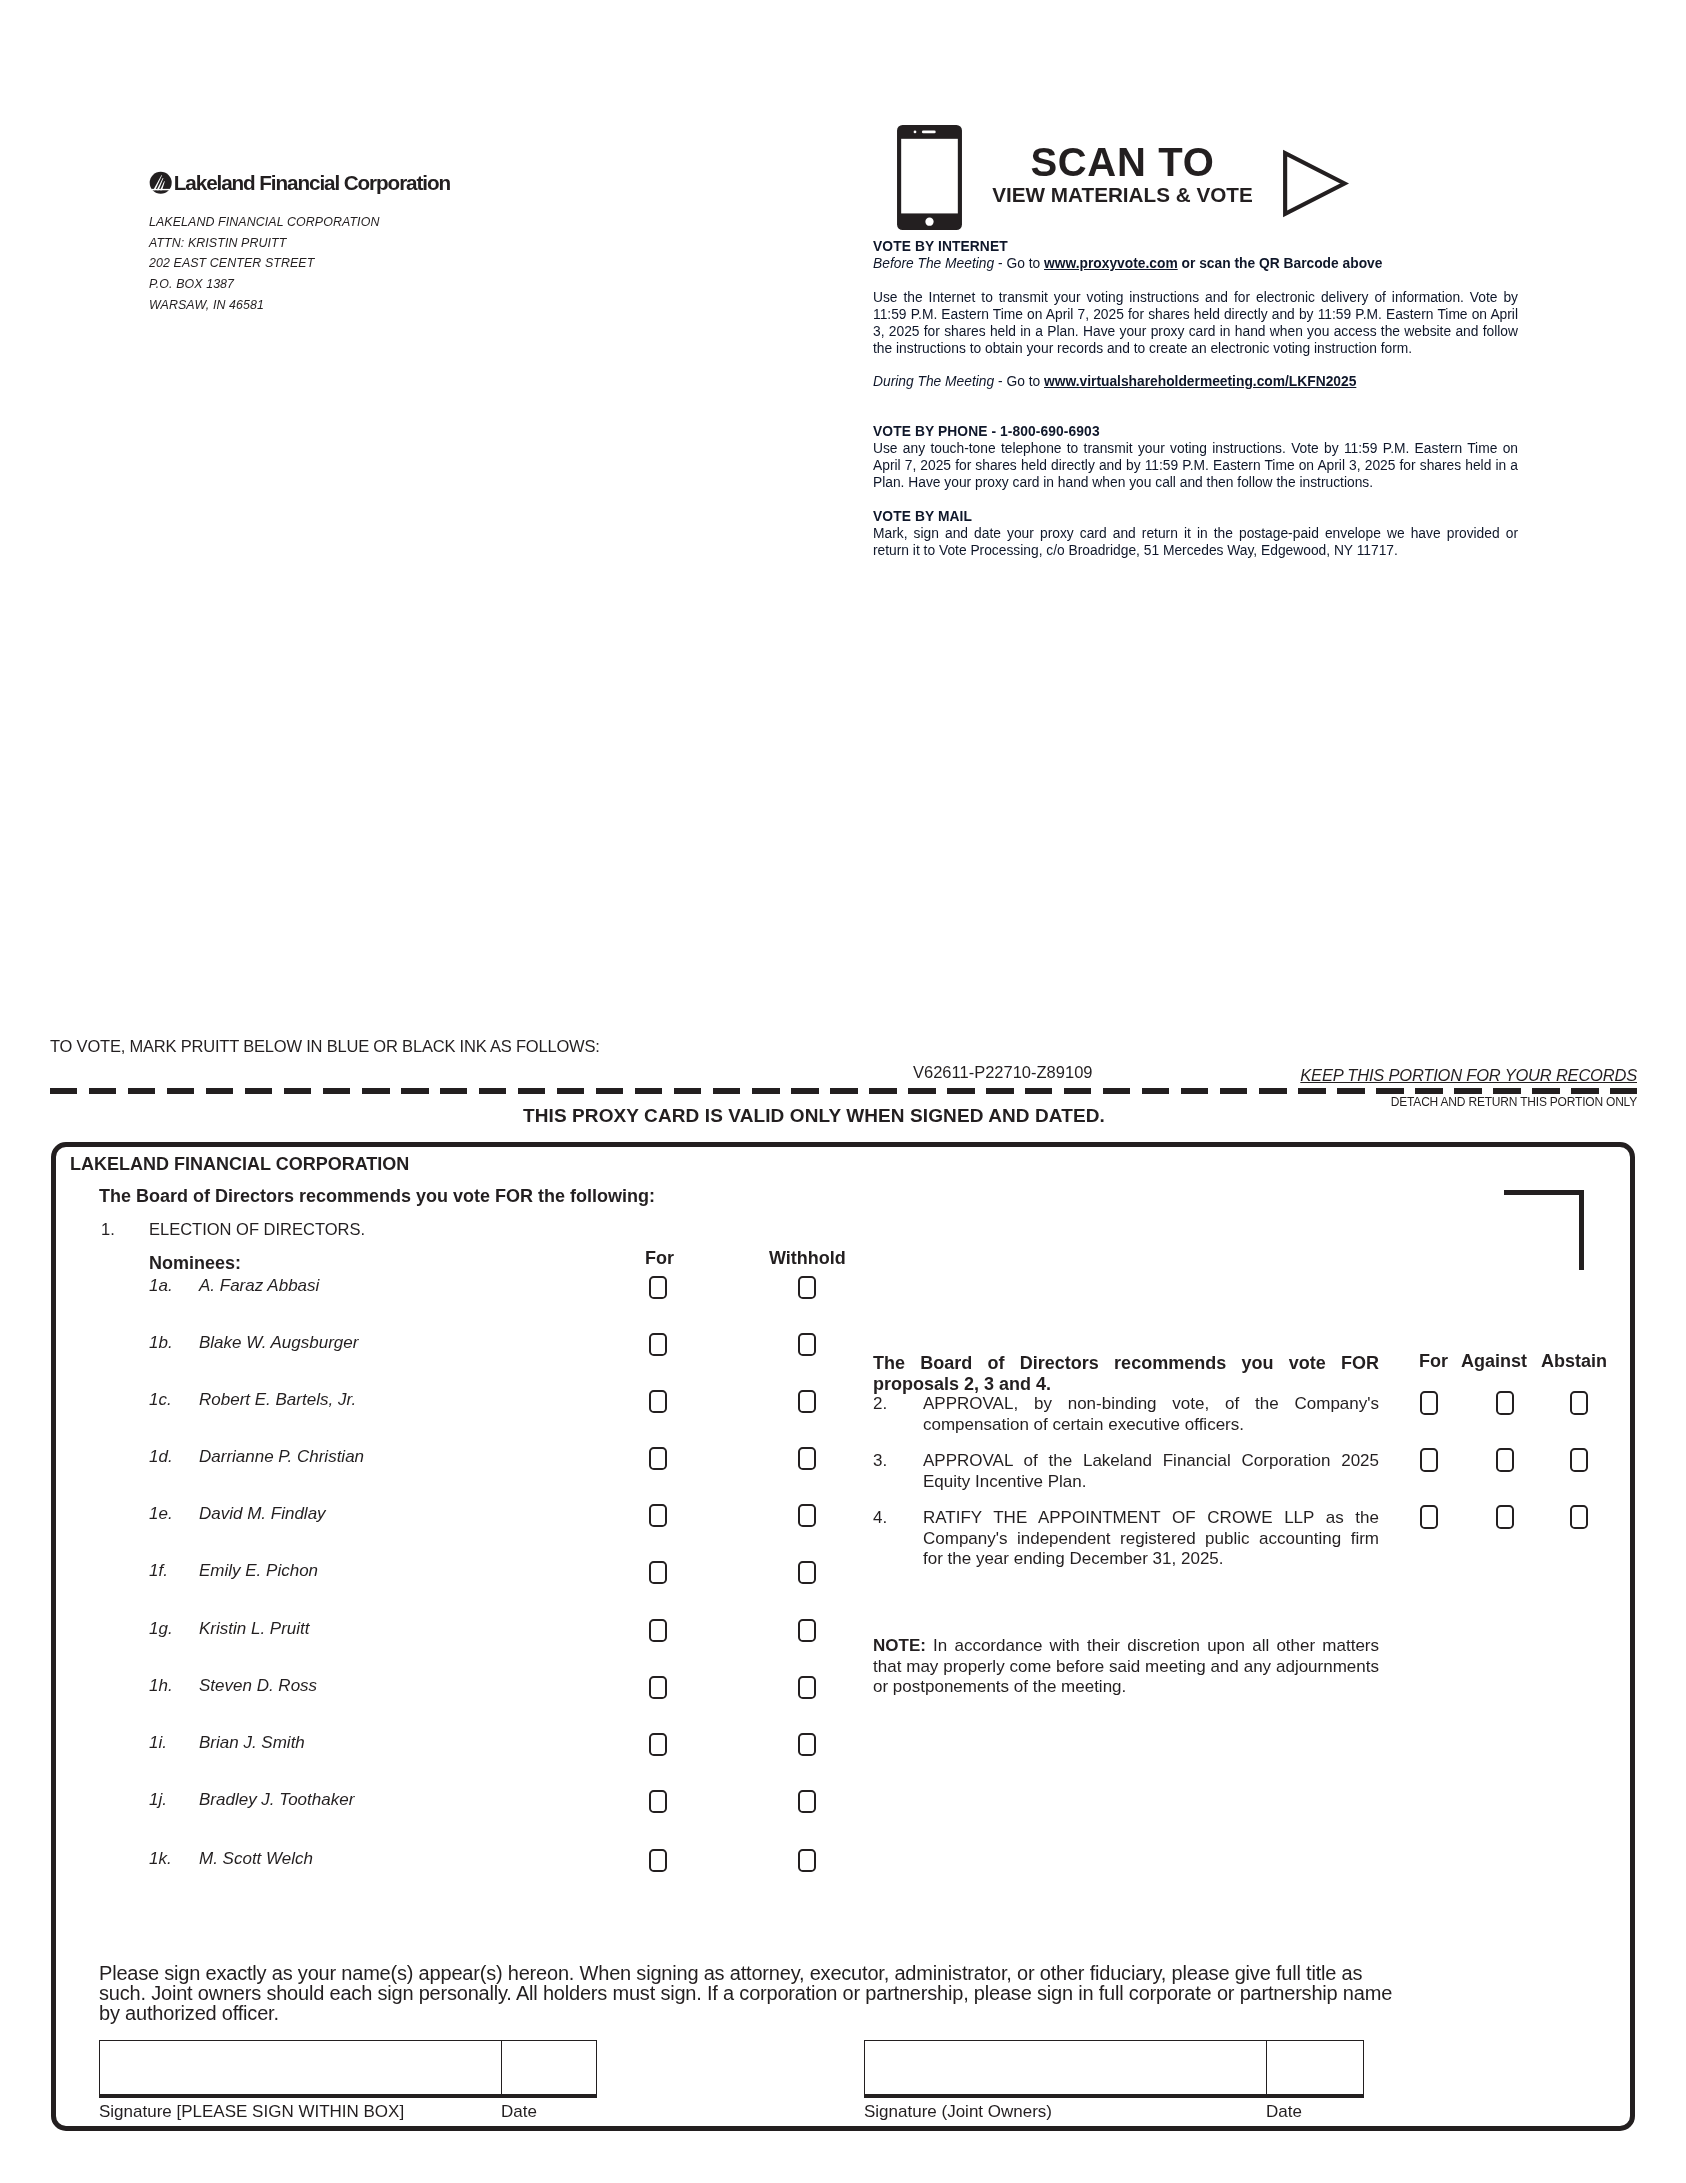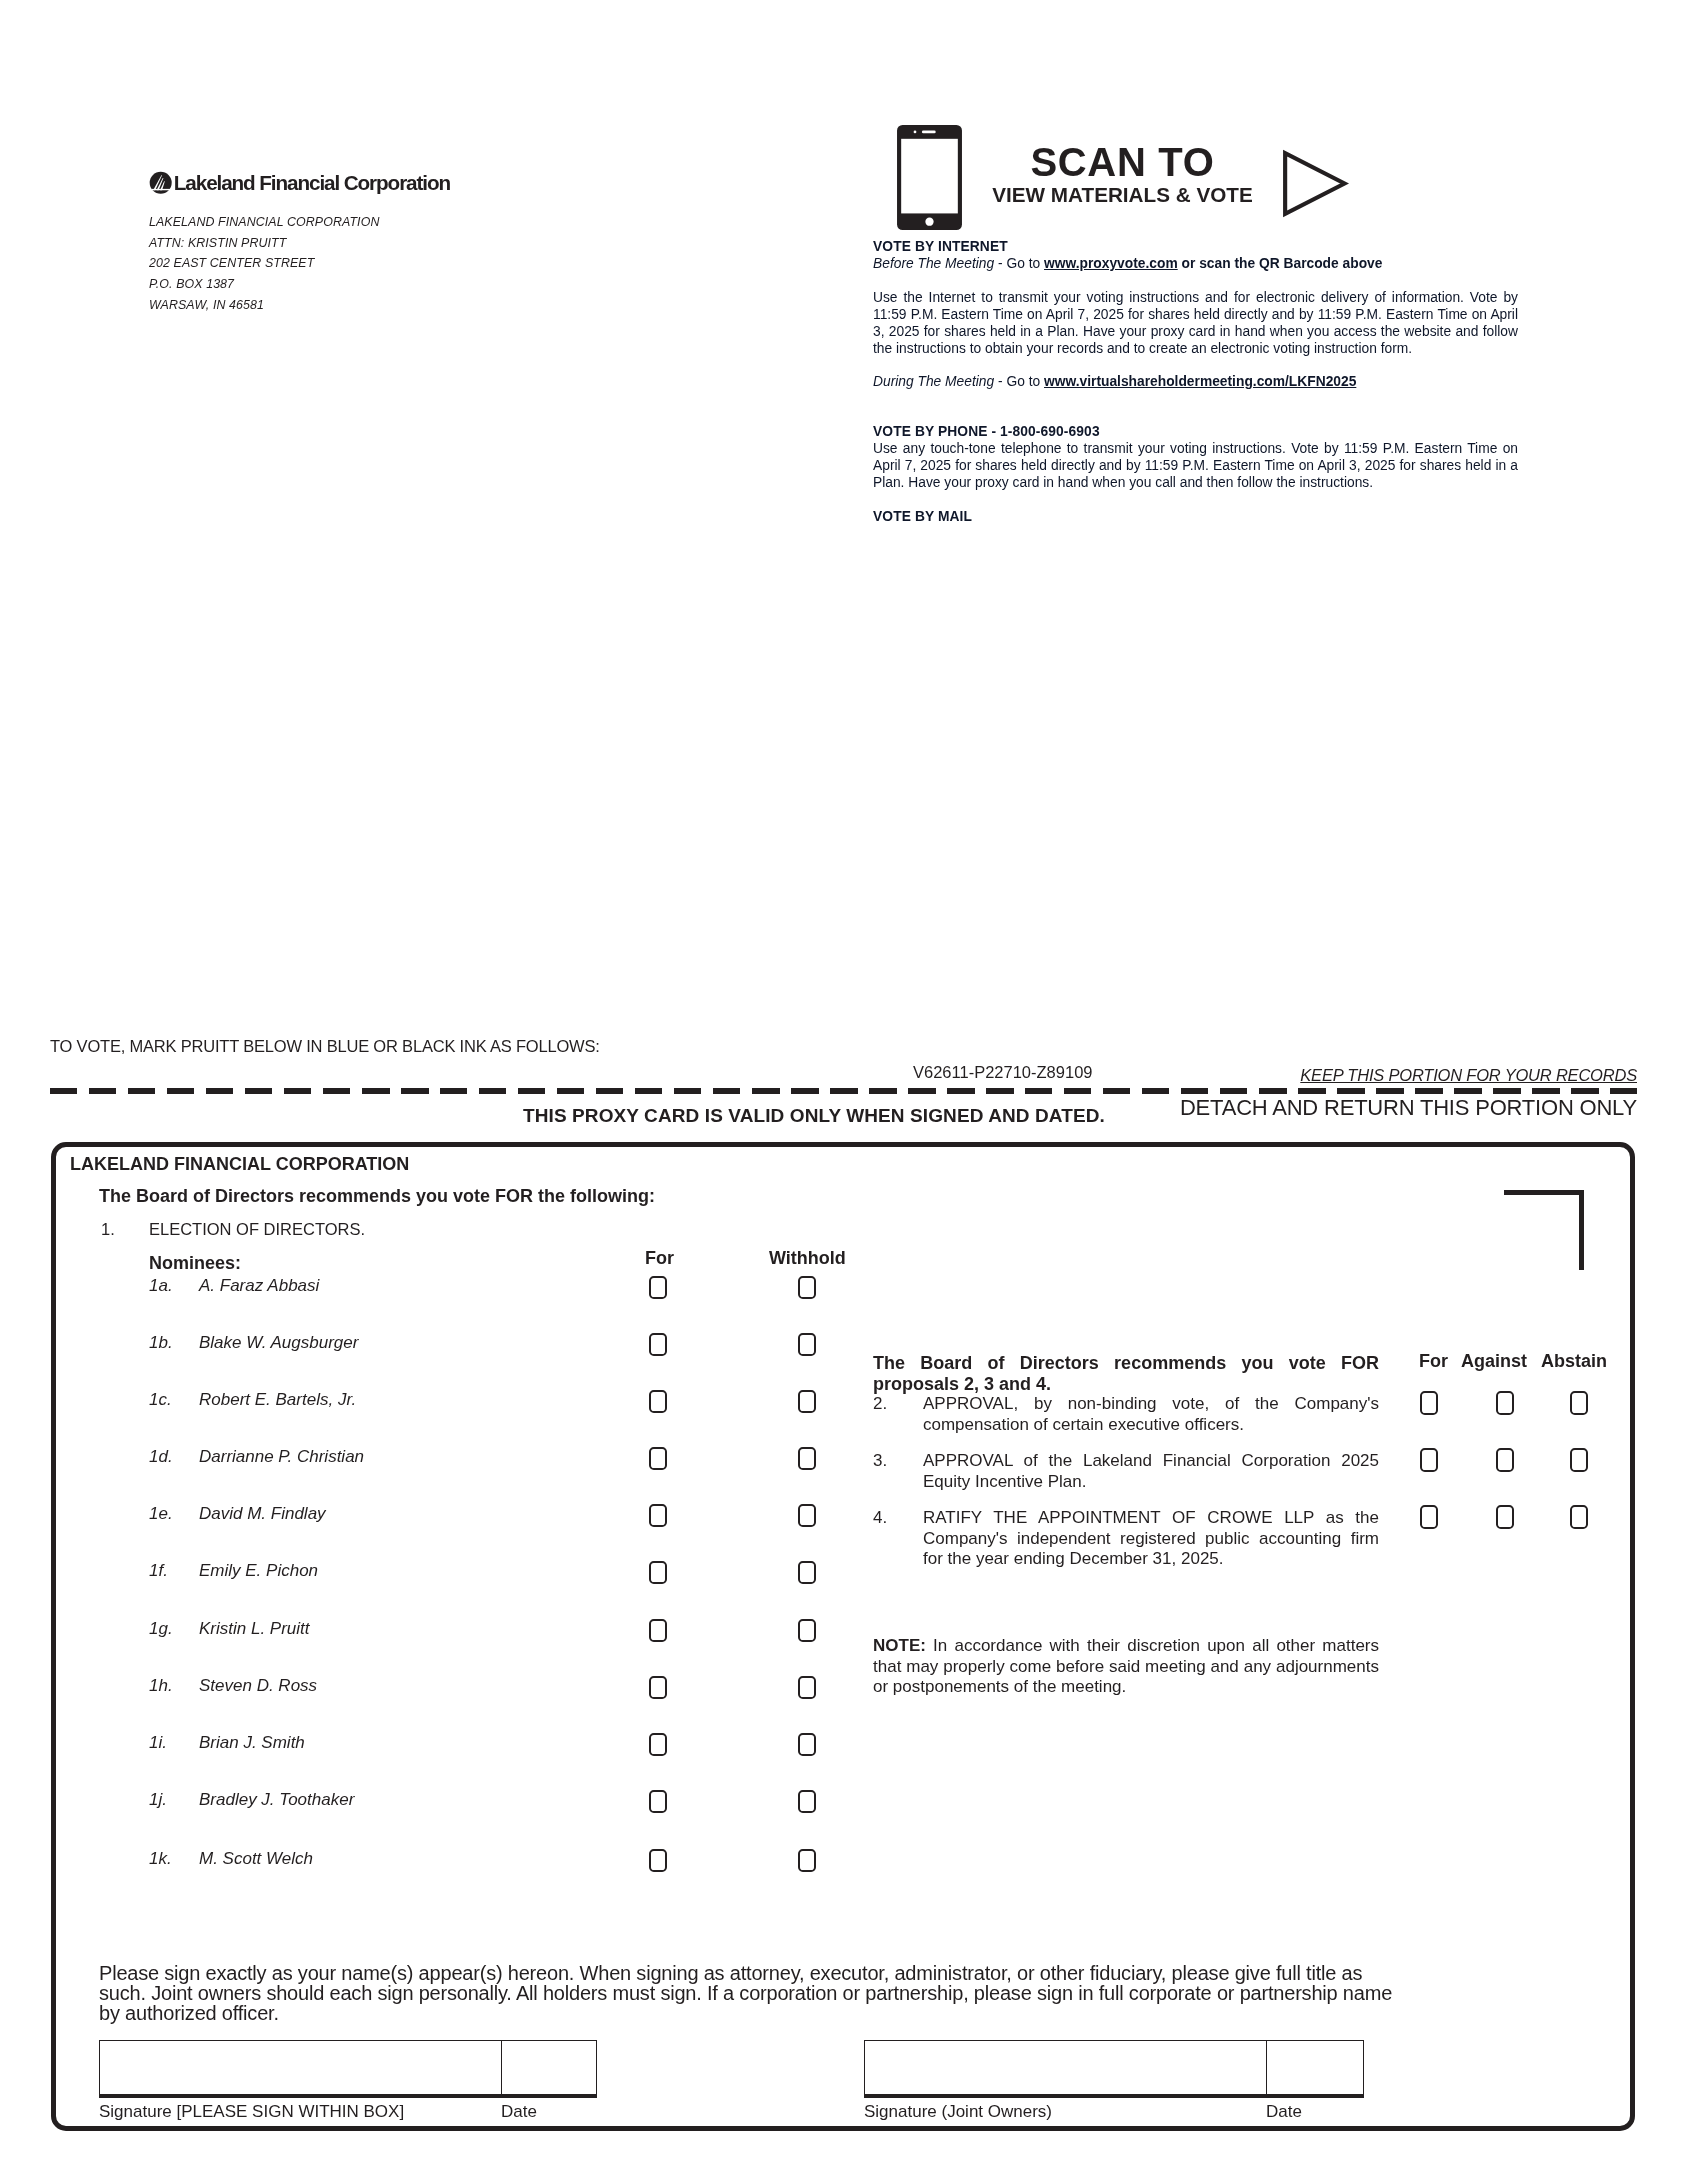--- a/index.html
+++ b/index.html
@@ -27,21 +27,21 @@
   .instr .gap { height: 16.5px; }
   .instr .link { font-weight: bold; text-decoration: underline; }
   .instr i { font-style: italic; }
 
   
   .mark-instr { left: 50px; top: 1037px; font-size: 16.5px; letter-spacing: -0.2px; }
   .control { left: 913px; top: 1063px; font-size: 16.5px; }
   .keep { right: 50px; top: 1066px; font-size: 16.5px; text-decoration: underline; letter-spacing: -0.2px; font-style: italic; }
   .dash { left: 50px; top: 1088px; width: 1587px; height: 5.5px;
           background: repeating-linear-gradient(90deg, #231f20 0 27.5px, transparent 27.5px 39px); }
-  .detach { right: 50px; top: 1095px; font-size: 22px; letter-spacing: -0.2px; }
+  .detach { right: 50px; top: 1095px; font-size: 12px; letter-spacing: -0.2px; }
   .valid { left: 523px; top: 1105px; font-size: 19px; font-weight: bold; letter-spacing: 0.1px; }
 
   
   .card { left: 51px; top: 1142px; width: 1584px; height: 989px; border: 5.5px solid #231f20; border-radius: 15px; }
   .corner { left: 1504px; top: 1190px; width: 80px; height: 80px; border-top: 5.5px solid #231f20; border-right: 5.5px solid #231f20; }
 
   .co-name { left: 70px; top: 1154px; font-size: 18px; font-weight: bold; }
   .board1 { left: 99px; top: 1186px; font-size: 18px; font-weight: bold; }
   .p1-num { left: 101px; top: 1220px; font-size: 16.5px; }
   .p1-label { left: 149px; top: 1220px; font-size: 16.5px; }
@@ -130,20 +130,21 @@
   <div class="gap"></div>
   <div>
     <i>During The Meeting</i><span> - Go to </span><a class="link">www.virtualshareholdermeeting.com/LKFN2025</a>
   </div>
   <div class="gap"></div>
   <div class="gap"></div>
   <div class="h">VOTE BY PHONE - 1-800-690-6903</div>
   <p>Use any touch-tone telephone to transmit your voting instructions. Vote by 11:59 P.M. Eastern Time on April 7, 2025 for shares held directly and by 11:59 P.M. Eastern Time on April 3, 2025 for shares held in a Plan. Have your proxy card in hand when you call and then follow the instructions.</p>
   <div class="gap"></div>
   <div class="h">VOTE BY MAIL</div>
+  <p>Mark, sign and date your proxy card and return it in the postage-paid envelope we have provided or return it to Vote Processing, c/o Broadridge, 51 Mercedes Way, Edgewood, NY 11717.</p>
 </div>
 
 <div class="abs mark-instr">TO VOTE, MARK PRUITT BELOW IN BLUE OR BLACK INK AS FOLLOWS:</div>
 <div class="abs control">V62611-P22710-Z89109</div>
 <div class="abs keep">KEEP THIS PORTION FOR YOUR RECORDS</div>
 <div class="abs dash"></div>
 <div class="abs detach">DETACH AND RETURN THIS PORTION ONLY</div>
 <div class="abs valid">THIS PROXY CARD IS VALID ONLY WHEN SIGNED AND DATED.</div>
 
 <div class="abs card"></div>

